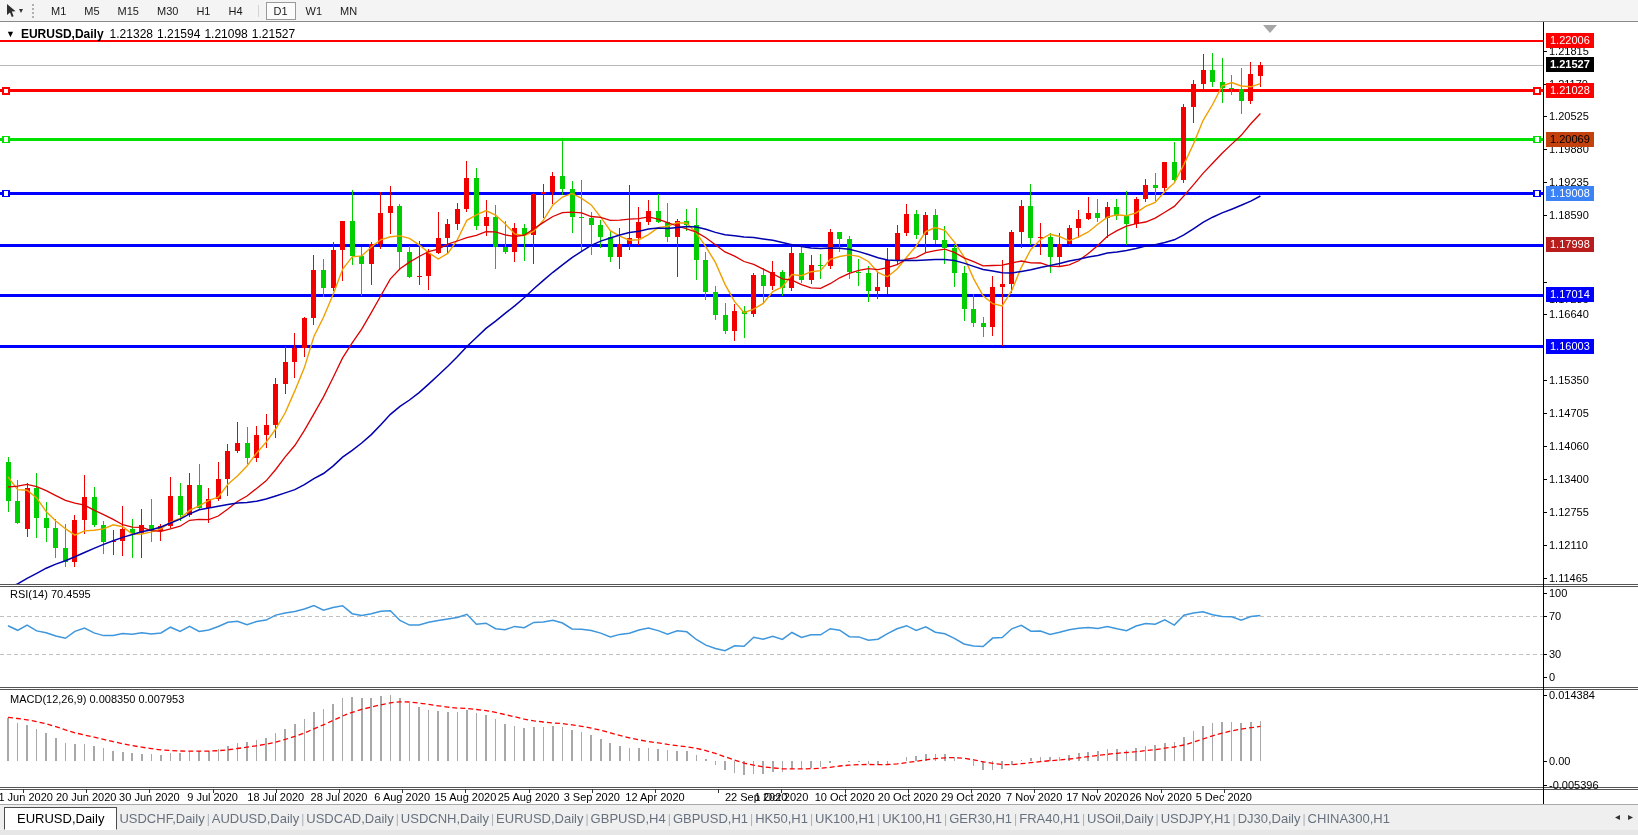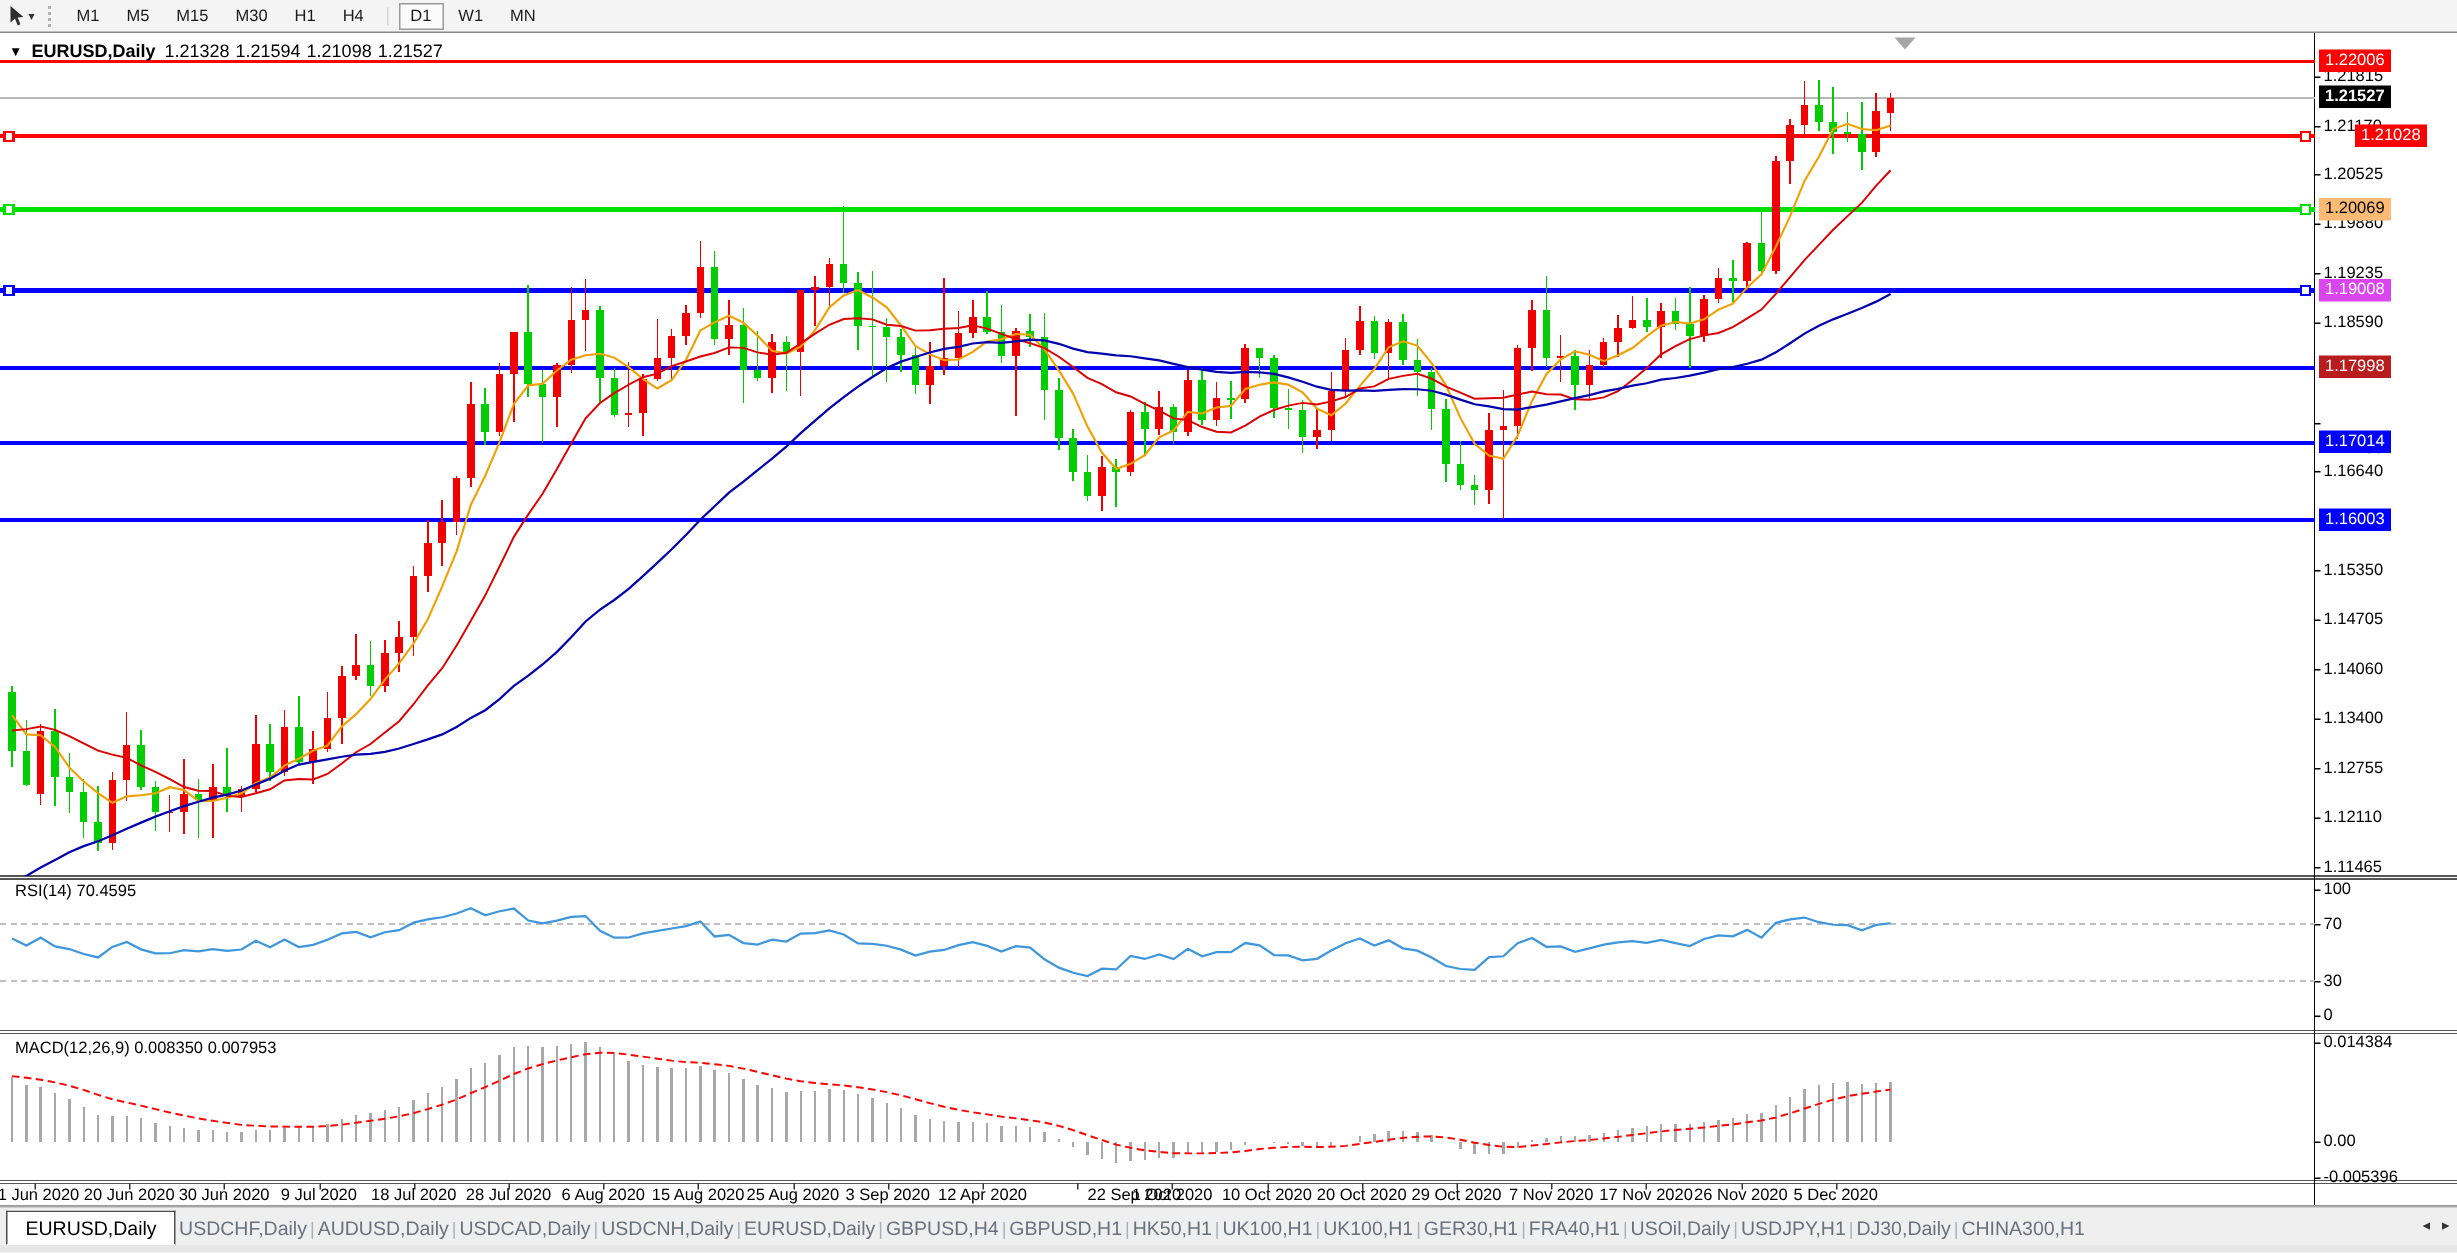--- a/index.html
+++ b/index.html
@@ -533,23 +533,23 @@
         <div class="" style="position: absolute; left: 1543px; top: 423.801px; width: 4px; height: 1px; background: rgb(0, 0, 0);"></div>
         <div class="ax-tick" style="top: 451.424px;">1.13400</div>
         <div class="" style="position: absolute; left: 1543px; top: 457.424px; width: 4px; height: 1px; background: rgb(0, 0, 0);"></div>
         <div class="ax-tick" style="top: 484.283px;">1.12755</div>
         <div class="" style="position: absolute; left: 1543px; top: 490.283px; width: 4px; height: 1px; background: rgb(0, 0, 0);"></div>
         <div class="ax-tick" style="top: 517.142px;">1.12110</div>
         <div class="" style="position: absolute; left: 1543px; top: 523.142px; width: 4px; height: 1px; background: rgb(0, 0, 0);"></div>
         <div class="ax-tick" style="top: 550.001px;">1.11465</div>
         <div class="" style="position: absolute; left: 1543px; top: 556.001px; width: 4px; height: 1px; background: rgb(0, 0, 0);"></div>
         <div class="ax-box" style="top: 11px; background: rgb(255, 0, 0); color: rgb(255, 255, 255);">1.22006</div>
-        <div class="ax-box" style="top: 60.8232px; background: rgb(255, 0, 0); color: rgb(255, 255, 255); margin-left: 24px;">1.21028</div>
-        <div class="ax-box" style="top: 109.679px; background: #fdba74; color: rgb(0, 0, 0);">1.20069</div>
-        <div class="ax-box" style="top: 163.73px; background: #d946ef; color: rgb(255, 255, 255);">1.19008</div>
+        <div class="ax-box" style="top: 60.8232px; background: rgb(255, 0, 0); color: rgb(255, 255, 255);">1.21028</div>
+        <div class="ax-box" style="top: 109.679px; background: #c2410c; color: rgb(0, 0, 0);">1.20069</div>
+        <div class="ax-box" style="top: 163.73px; background: #3b82f6; color: rgb(255, 255, 255);">1.19008</div>
         <div class="ax-box" style="top: 215.184px; background: #b91c1c; color: rgb(255, 255, 255);">1.17998</div>
         <div class="ax-box" style="top: 265.312px; background: rgb(0, 0, 255); color: rgb(255, 255, 255);">1.17014</div>
         <div class="ax-box" style="top: 316.817px; background: rgb(0, 0, 255); color: rgb(255, 255, 255);">1.16003</div>
         <div class="ax-box" style="top: 35.4022px; background: rgb(0, 0, 0); color: rgb(255, 255, 255); font-weight: 700;">1.21527</div>
         <div class="ax-tick" style="top: 565px;">100</div>
         <div class="" style="position: absolute; left: 1543px; top: 571px; width: 4px; height: 1px; background: rgb(0, 0, 0);"></div>
         <div class="ax-tick" style="top: 588px;">70</div>
         <div class="" style="position: absolute; left: 1543px; top: 594px; width: 4px; height: 1px; background: rgb(0, 0, 0);"></div>
         <div class="ax-tick" style="top: 626px;">30</div>
         <div class="" style="position: absolute; left: 1543px; top: 632px; width: 4px; height: 1px; background: rgb(0, 0, 0);"></div>

